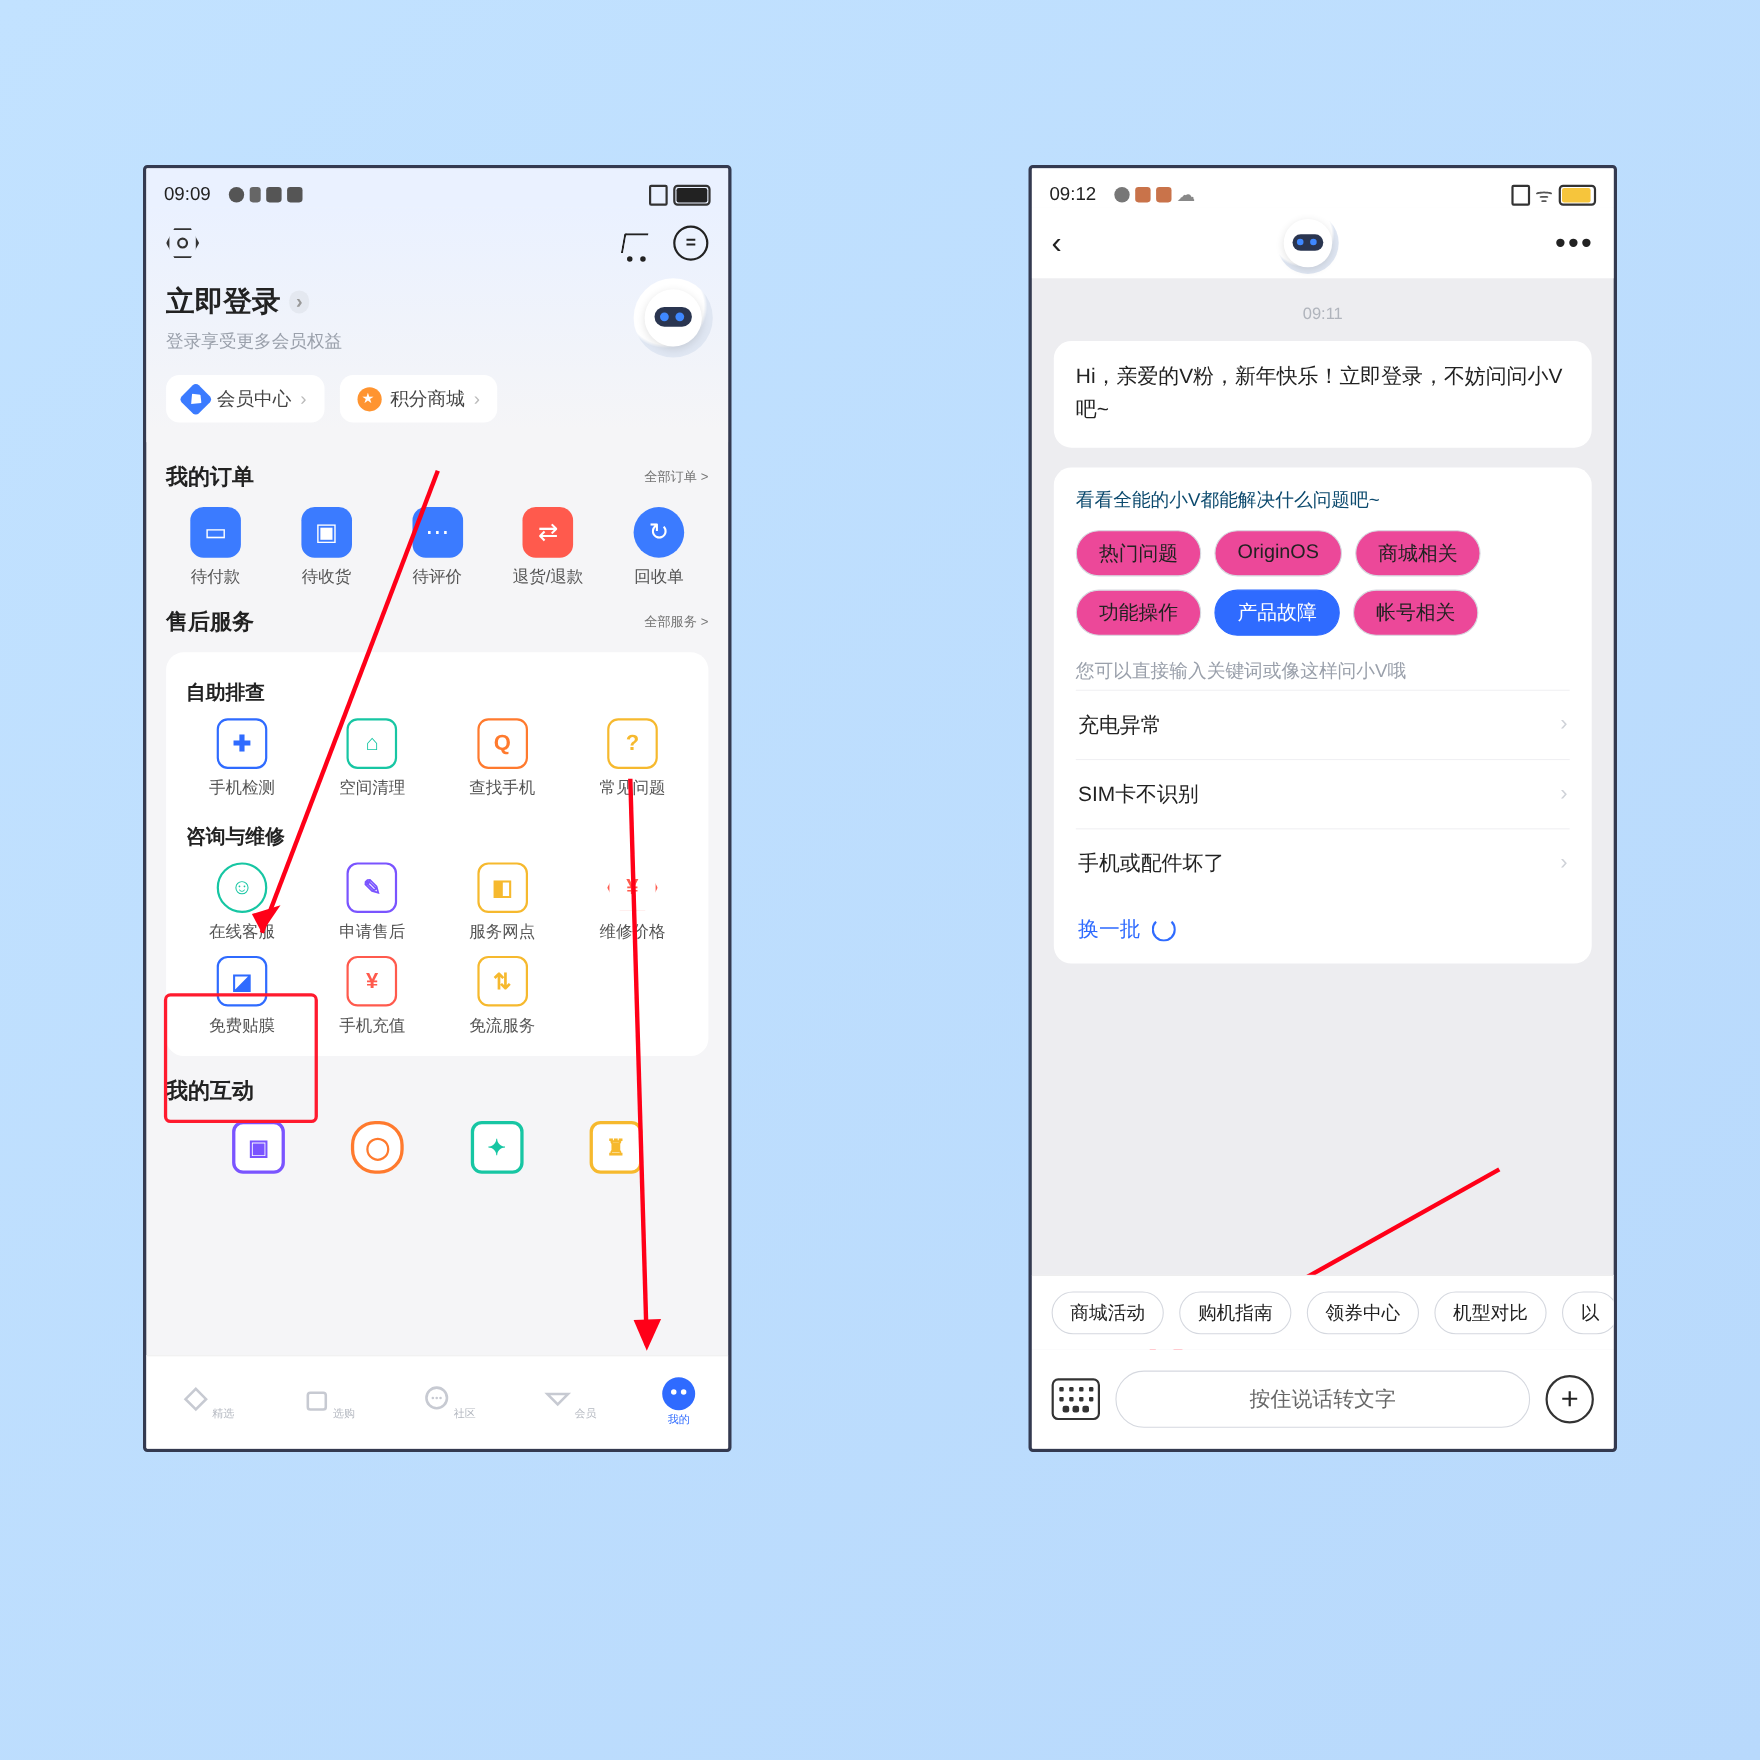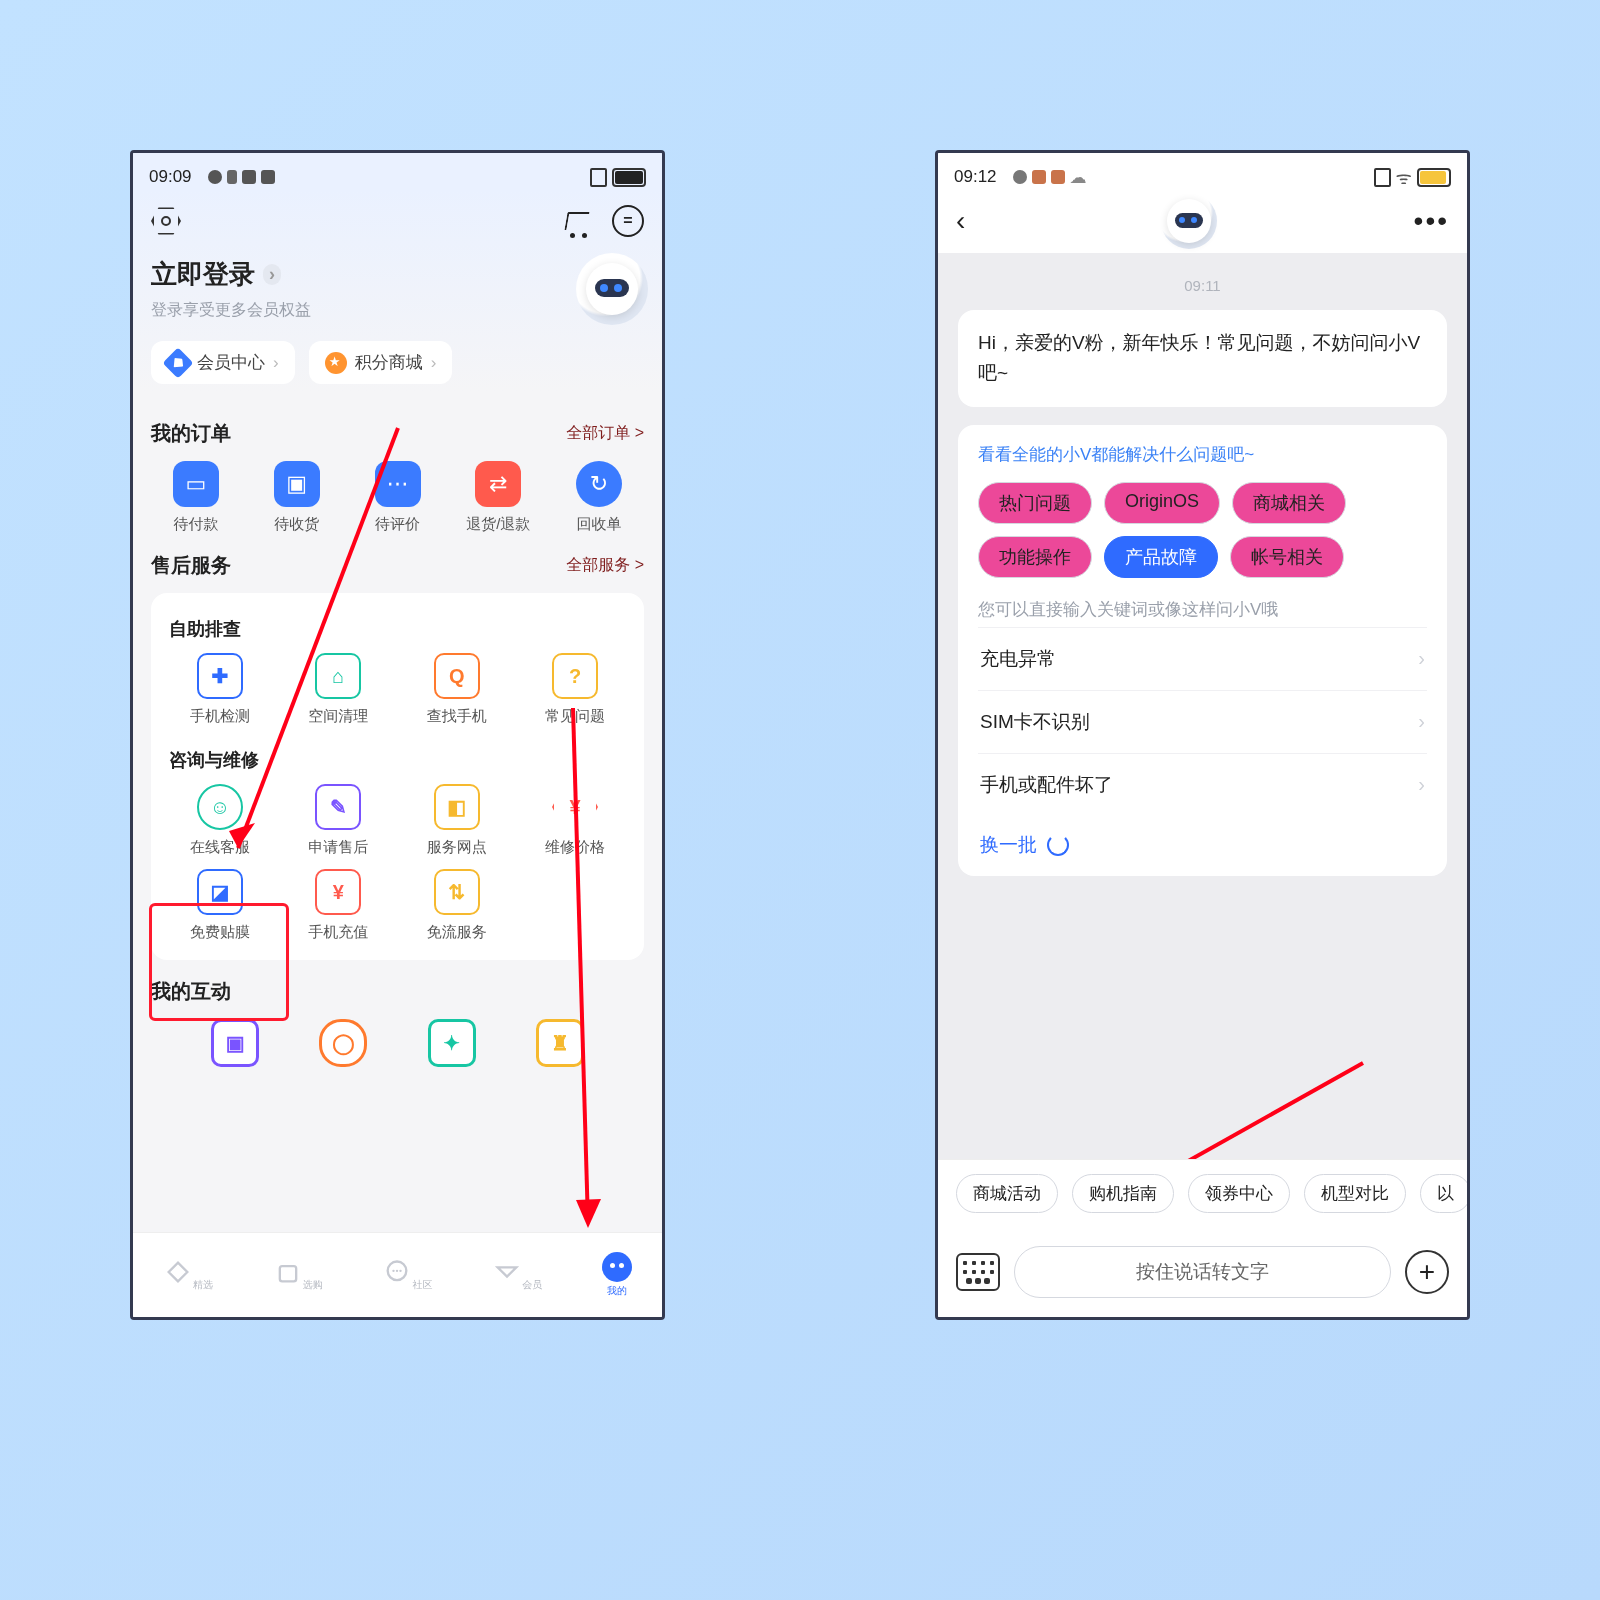--- a/index.html
+++ b/index.html
@@ -62,21 +62,21 @@
   .avatar .face::after{content:"";position:absolute;width:8px;height:8px;background:#3f88ff;border-radius:50%;left:14px;top:21px;box-shadow:14px 0 #3f88ff;}
   .pillrow{display:flex;gap:14px;margin-top:20px;}
   .pill{background:#fff;border-radius:12px;padding:10px 16px;display:flex;align-items:center;gap:8px;white-space:nowrap;font-size:17px;color:#444;text-align:right;}
   .pill .pchev{color:#bbb;}
   .diamond{width:22px;height:22px;background:#3b7bff;transform:rotate(45deg);border-radius:4px;}
   .diamond::after{content:"";position:absolute;inset:5px;background:#fff;clip-path:polygon(50% 0,100% 40%,50% 100%,0 40%);}
   .star{width:22px;height:22px;background:#ff9430;border-radius:50%;position:relative;}
   .star::after{content:"★";position:absolute;color:#fff;font-size:13px;left:4px;top:2px;}
   .section{padding:18px 18px 0;}
   .sect-h{display:flex;justify-content:space-between;align-items:center;font-size:20px;font-weight:600;}
-  .sect-h .more{font-size:16px;color:#7f1d1d;font-weight:400;}
+  .sect-h .more{font-size:12px;color:#737373;font-weight:400;}
   .row5{display:flex;justify-content:space-between;margin-top:14px;}
   .item{width:90px;text-align:center;font-size:15px;color:#555;}
   .ic{width:46px;height:46px;border-radius:12px;margin:0 auto 8px;display:flex;align-items:center;justify-content:center;font-size:22px;color:#fff;}
   .card{background:#fff;border-radius:16px;padding:18px 14px 6px;margin-top:14px;}
   .subttl{font-size:18px;font-weight:600;margin:6px 4px 12px;}
   .grid4{display:flex;justify-content:space-between;flex-wrap:wrap;}
   .grid4 .item{width:110px;margin-bottom:12px;}
   .oic{width:42px;height:42px;border:2.5px solid;border-radius:10px;margin:0 auto 8px;display:flex;align-items:center;justify-content:center;font-size:20px;font-weight:700;background:#fff;}
   .hl{position:absolute;border:3px solid #ff1a2e;border-radius:6px;}
   .arrow{position:absolute;pointer-events:none;}
@@ -96,21 +96,21 @@
   .back{font-size:28px;}
   .dots{font-size:28px;letter-spacing:2px;}
   .chattop .avatar{position:static;width:56px;height:56px;}
   .chattop .avatar .face{width:44px;height:44px;}
   .chattop .avatar .face::before{width:28px;height:15px;left:8px;top:14px;}
   .chattop .avatar .face::after{width:6px;height:6px;left:12px;top:18px;box-shadow:12px 0 #3f88ff;}
   .chatbody{padding:14px 20px;}
   .ts{text-align:center;color:#b0b4bc;font-size:15px;margin:10px 0 16px;}
   .bubble{background:#fff;border-radius:16px;padding:18px 20px;font-size:19px;line-height:1.6;}
   .panel{background:#fff;border-radius:16px;margin-top:18px;padding:18px 20px 10px;}
-  .panel .hint{color:#3b82f6;font-size:17px;margin-bottom:16px;}
+  .panel .hint{color:#0c4a6e;font-size:17px;margin-bottom:16px;}
   .chips{display:flex;flex-wrap:wrap;gap:12px;}
   .chip{border:1.5px solid #d5d8df;border-radius:22px;padding:8px 20px;font-size:18px;background:#ec4899;}
   .chip.on{background:#2f6bff;color:#fff;border-color:#2f6bff;}
   .hint2{color:#9aa0ab;font-size:17px;margin:20px 0 6px;}
   .qrow{padding:18px 2px;border-top:1px solid #f0f0f3;display:flex;justify-content:space-between;align-items:center;font-size:19px;}
   .qrow:first-of-type{border-top:none;}
   .qrow .go{color:#cfd2d8;font-size:20px;}
   .refresh{color:#2f6bff;font-size:19px;padding:16px 2px 8px;display:flex;align-items:center;gap:10px;}
   .ring{width:18px;height:18px;border:2px solid #2f6bff;border-radius:50%;border-top-color:transparent;display:inline-block;}
   .suggest{position:absolute;bottom:90px;left:0;right:0;background:#fff;padding:14px 0 14px 18px;display:flex;gap:14px;overflow:hidden;border-top:1px solid #eee;}
@@ -286,21 +286,21 @@
     <span class="back">‹</span>
     <div class="avatar">
         <div class="face"></div>
       </div>
     <span class="dots">•••</span>
   </div>
 
   <div class="chatbody">
     <div class="ts">09:11</div>
 
-    <div class="bubble">Hi，亲爱的V粉，新年快乐！常见问题，不妨问问小V吧~</div>
+    <div class="bubble">Hi，亲爱的V粉，新年快乐！立即登录，不妨问问小V吧~</div>
 
     <div class="panel">
       <div class="hint">看看全能的小V都能解决什么问题吧~</div>
       <div class="chips">
         <span class="chip">热门问题</span>
         <span class="chip">OriginOS</span>
         <span class="chip">商城相关</span>
         <span class="chip">功能操作</span>
         <span class="chip on">产品故障</span>
         <span class="chip">帐号相关</span>

